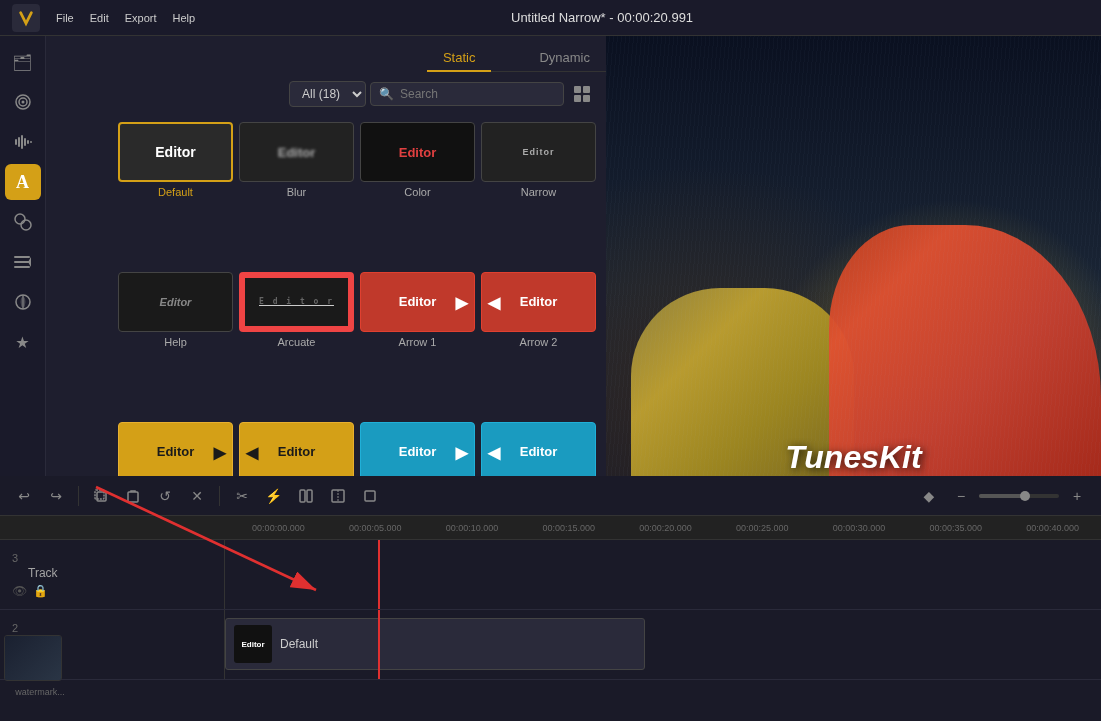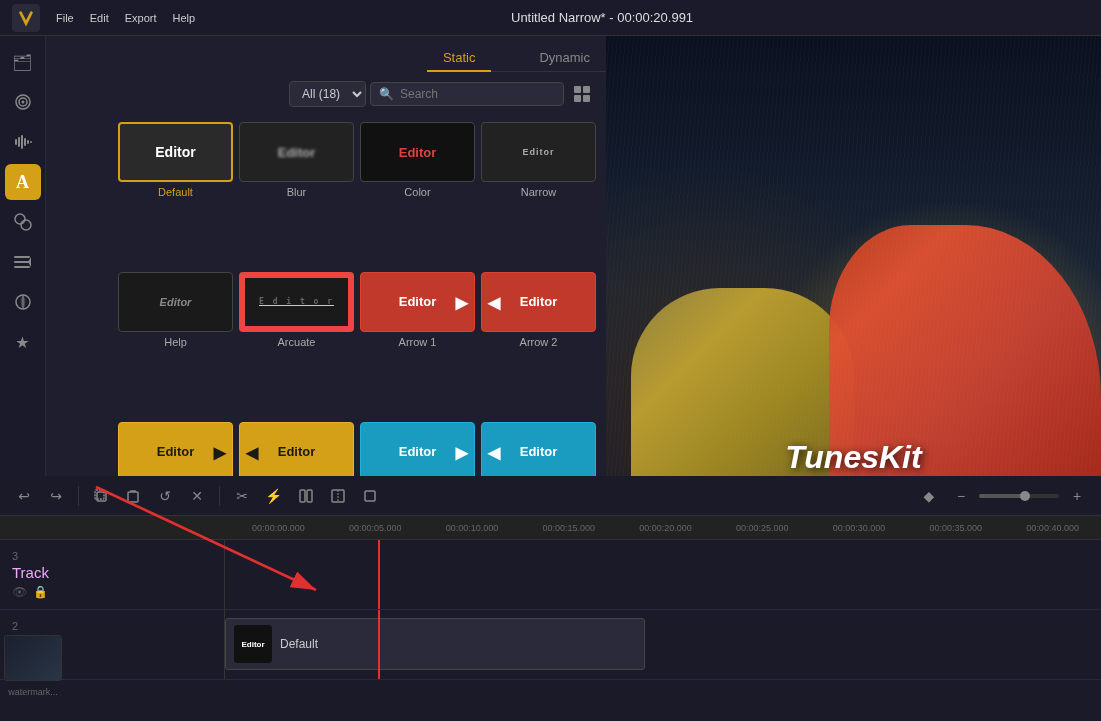--- a/index.html
+++ b/index.html
@@ -344,22 +344,23 @@
       justify-content: center;
       padding: 8px 12px;
       border-right: 1px solid #333;
     }
     .track-num {
       font-size: 11px;
       color: #666;
       margin-bottom: 2px;
     }
     .track-name {
-      font-size: 15px;
-      color: #f0abfc;
+      font-size: 12px;
+      color: #a3a3a3;
+      margin-left: 16px;
     }
     .track-icons {
       display: flex;
       gap: 6px;
       margin-top: 4px;
     }
     .track-icon { font-size: 12px; color: #555; cursor: pointer; }
     .track-content {
       flex: 1;
       position: relative;
@@ -431,21 +432,21 @@
       border: 1px solid #333;
       overflow: hidden;
     }
     .wm-inner {
       width: 100%; height: 100%;
       background: linear-gradient(135deg, #1a2030, #2a3545);
     }
     .wm-label {
       position: absolute;
       bottom: 24px;
-      left: 4px;
+      left: 11px;
       font-size: 9px;
       color: #666;
       width: 58px;
       text-align: center;
     }
   </style>
 </head>
 <body>
 
 <div id="titlebar">

